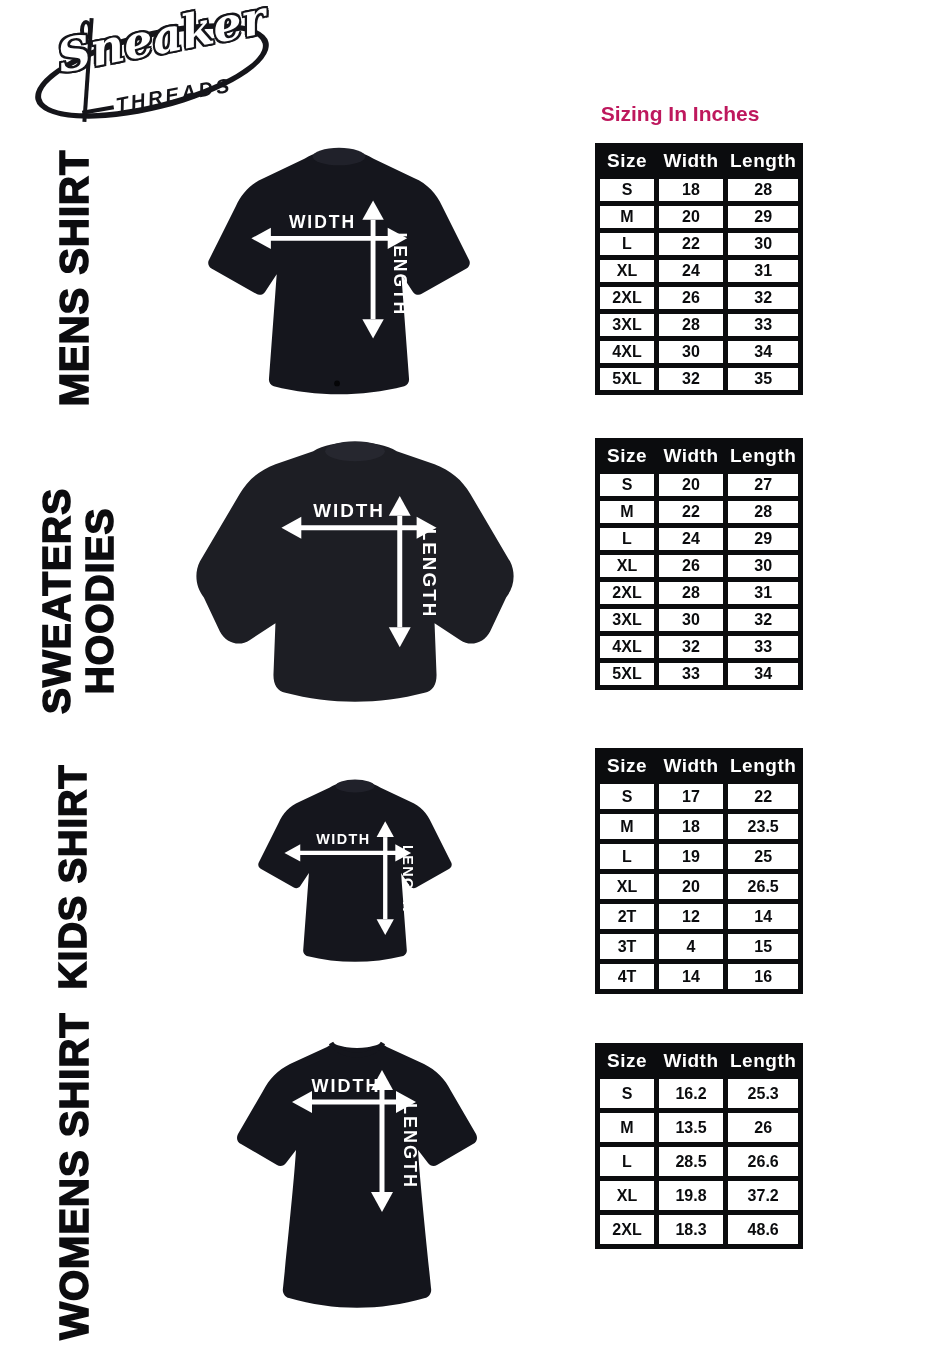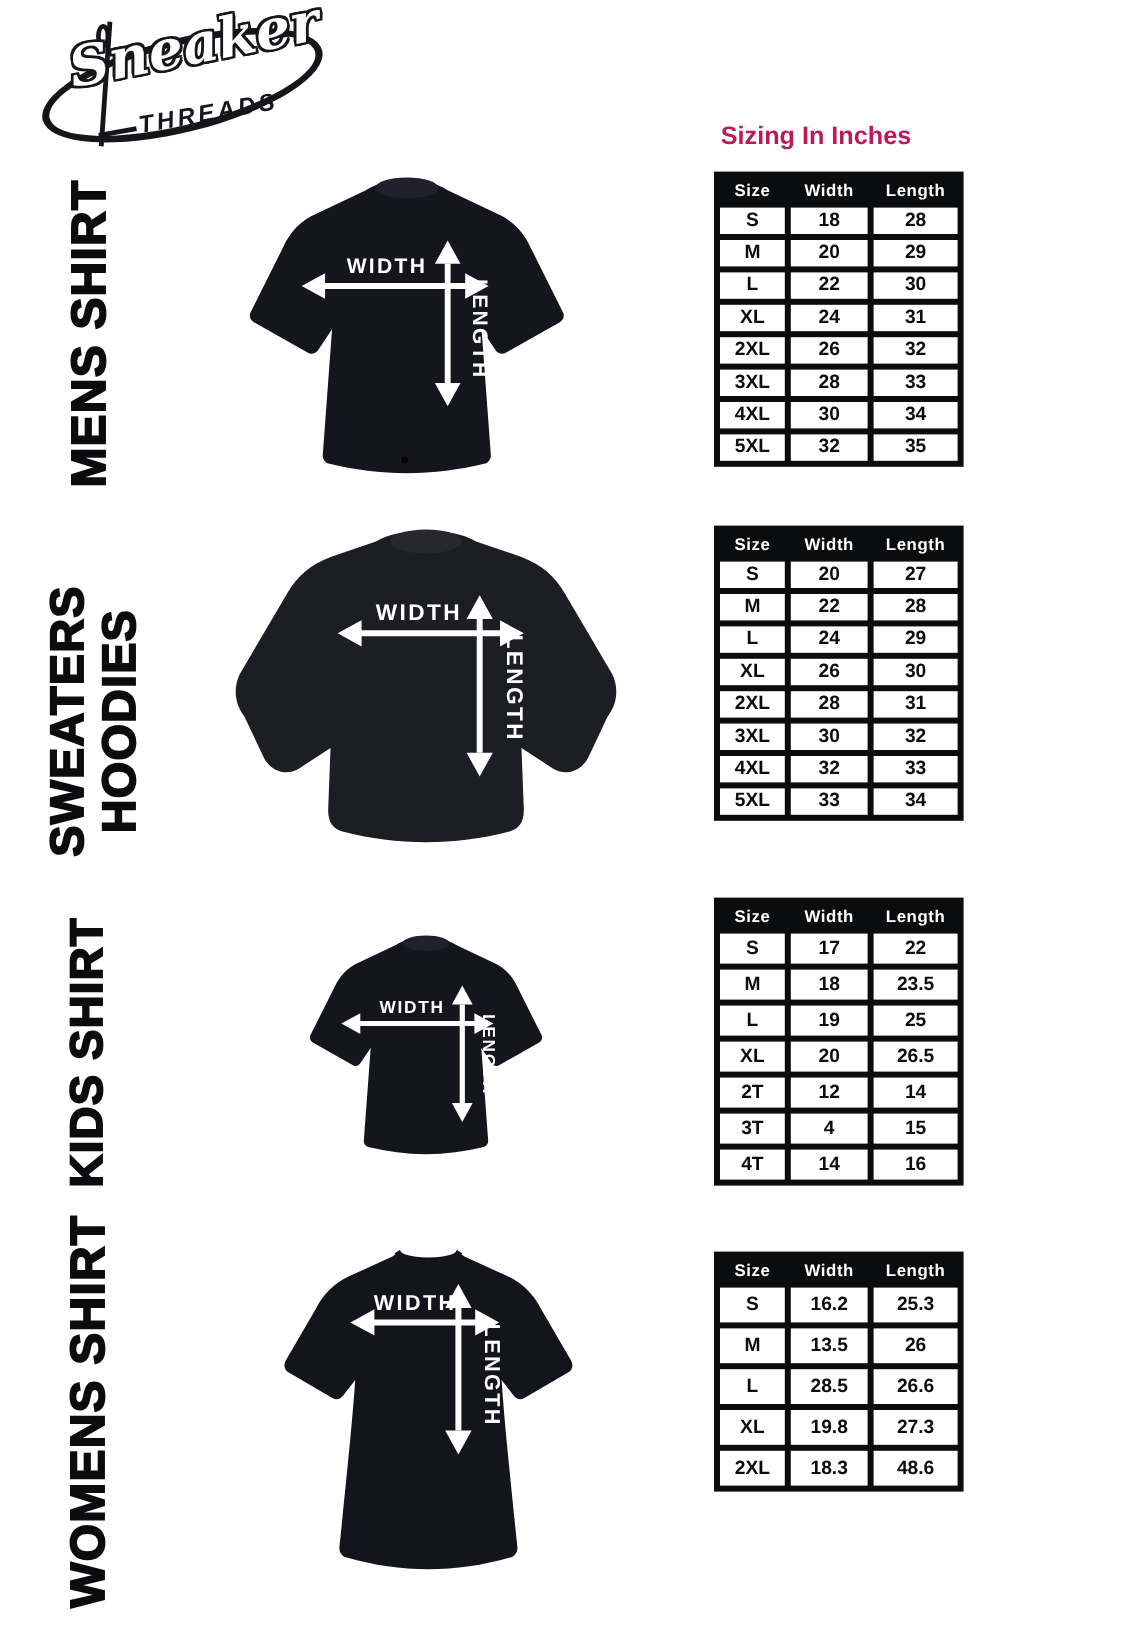--- a/index.html
+++ b/index.html
@@ -74,21 +74,21 @@
   #garment-womens  { left:222px; top:1030px; width:270px; height:285px; }
   .measure-text { font-family:"Liberation Sans", sans-serif; font-weight:bold; fill:#ffffff; }
 
   
   .size-table {
     position:absolute; left:595px;
     border-collapse:separate; border-spacing:5px;
     background:#0b0c0e;
   }
   .size-table th {
-    color:#ffffff; font-size:14px; font-weight:bold;
+    color:#ffffff; font-size:19px; font-weight:bold;
     padding:2px 2px; letter-spacing:0.5px; text-align:center;
   }
   .size-table th:nth-child(1){ width:54px; }
   .size-table th:nth-child(2){ width:64px; }
   .size-table th:nth-child(3){ width:70px; }
   .size-table td {
     background:#ffffff; color:#0b0c0e; font-size:16px; font-weight:bold;
     text-align:center; padding:0 4px;
   }
   #table-mens     { top:143px; }
@@ -388,21 +388,21 @@
           <td>26</td>
         </tr>
         <tr>
           <td>L</td>
           <td>28.5</td>
           <td>26.6</td>
         </tr>
         <tr>
           <td>XL</td>
           <td>19.8</td>
-          <td>27.3</td>
+          <td>37.2</td>
         </tr>
         <tr>
           <td>2XL</td>
           <td>18.3</td>
           <td>48.6</td>
         </tr>
       </tbody>
   </table>
 
 </div>

